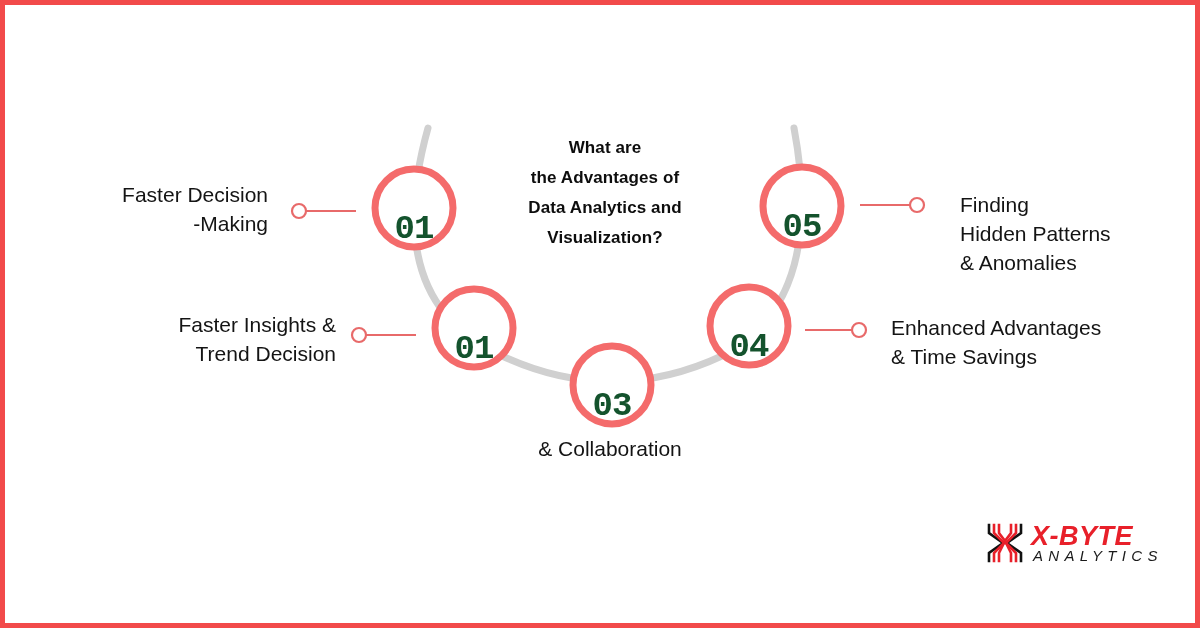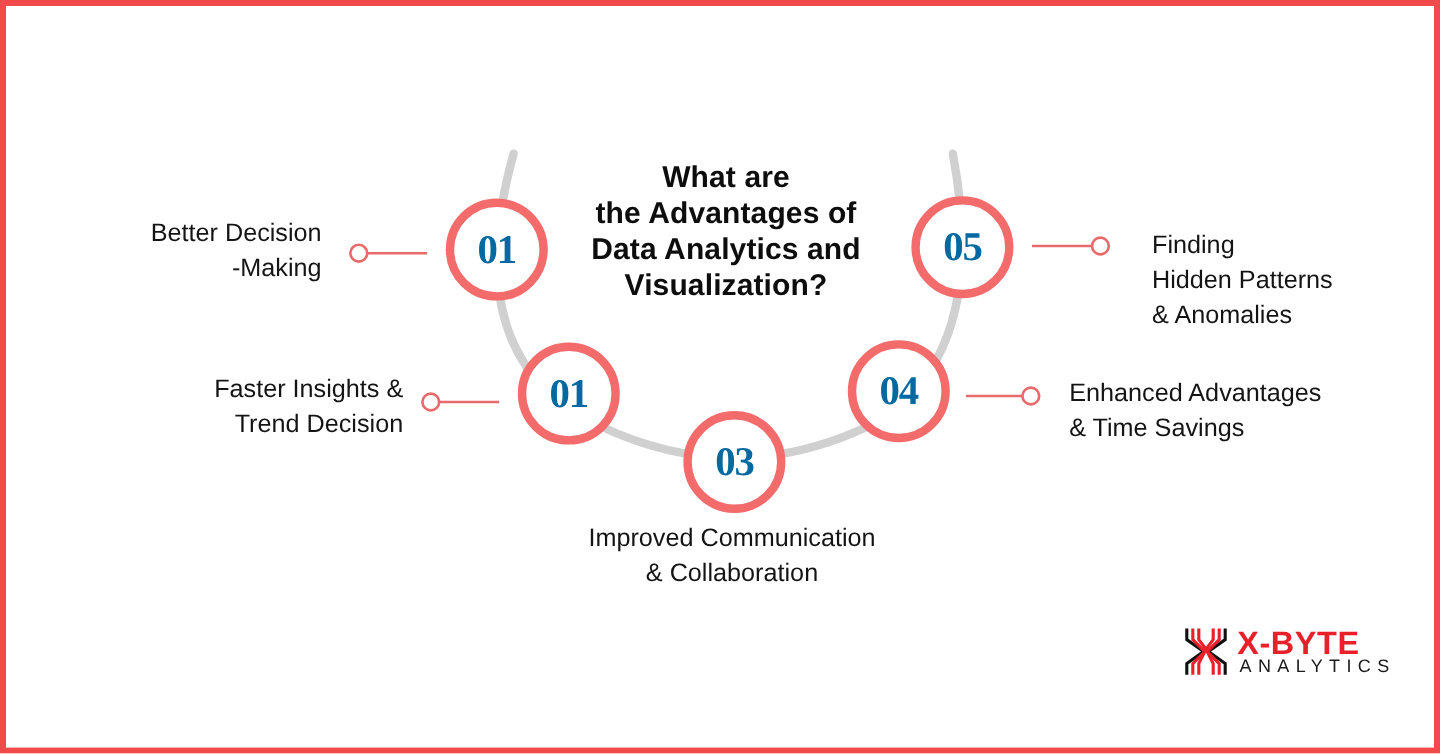--- a/index.html
+++ b/index.html
@@ -8,38 +8,38 @@
       background: #ffffff;
       font-family: "Liberation Sans", "DejaVu Sans", sans-serif;
     }
     .frame {
       position: absolute; left: 0; top: 0; width: 1200px; height: 628px;
       box-sizing: border-box; border: 5px solid #f24a4a; pointer-events: none;
     }
     svg.diagram { position: absolute; left: 0; top: 0; }
     .title {
       position: absolute; left: 440px; top: 133px; width: 330px;
-      text-align: center; font-weight: 700; font-size: 25px; line-height: 30px;
+      text-align: center; font-weight: 700; font-size: 17px; line-height: 30px;
       color: #0d0d0d; letter-spacing: 0.1px;
     }
     .title div { white-space: nowrap; }
     .num {
       position: absolute; width: 80px; height: 40px; line-height: 40px;
-      text-align: center; font-weight: 700; font-size: 34px; color: #0369a1;
-      font-family: Liberation Serif, serif; letter-spacing: -1px;
+      text-align: center; font-weight: 700; font-size: 34px; color: #14532d;
+      font-family: Liberation Mono, monospace; letter-spacing: -1px; margin-top: 20px;
     }
     .label {
       position: absolute; font-size: 21px; line-height: 29px; color: #141414;
       white-space: nowrap;
     }
     .label div { white-space: nowrap; }
     .r { text-align: right; }
     .c { text-align: center; }
     .l { text-align: left; }
-    .logo { position: absolute; left: 985px; top: 520px; width: 160px; height: 46px; }
+    .logo { position: absolute; left: 985px; top: 520px; width: 160px; height: 46px; font-style: italic; }
     .logo-word {
       position: absolute; left: 46px; top: 2px; font-weight: 700; font-size: 27px;
       color: #e8202a; letter-spacing: 0.5px; line-height: 28px;
     }
     .logo-sub {
       position: absolute; left: 48px; top: 30px; font-size: 15px; letter-spacing: 5.3px;
       color: #1a1a1a; line-height: 11px;
     }
   </style>
 </head>
@@ -82,31 +82,30 @@
   <div>Visualization?</div>
 </div>
 
 <div class="num" style="left:374px; top:189px;">01</div>
 <div class="num" style="left:434px; top:309px;">01</div>
 <div class="num" style="left:572px; top:366px;">03</div>
 <div class="num" style="left:709px; top:307px;">04</div>
 <div class="num" style="left:762px; top:187px;">05</div>
 
 <div class="label r" style="right:932px; top:180px;">
-  <div>Better Decision</div>
+  <div>Faster Decision</div>
   <div>-Making</div>
 </div>
 
 <div class="label r" style="right:864px; top:310px;">
   <div>Faster Insights &amp;</div>
   <div>Trend Decision</div>
 </div>
 
 <div class="label c" style="left:440px; width:340px; top:434px;">
-  <div>Improved Communication</div>
   <div>&amp; Collaboration</div>
 </div>
 
 <div class="label l" style="left:891px; top:313px;">
   <div>Enhanced Advantages</div>
   <div>&amp; Time Savings</div>
 </div>
 
 <div class="label l" style="left:960px; top:190px;">
   <div>Finding</div>

